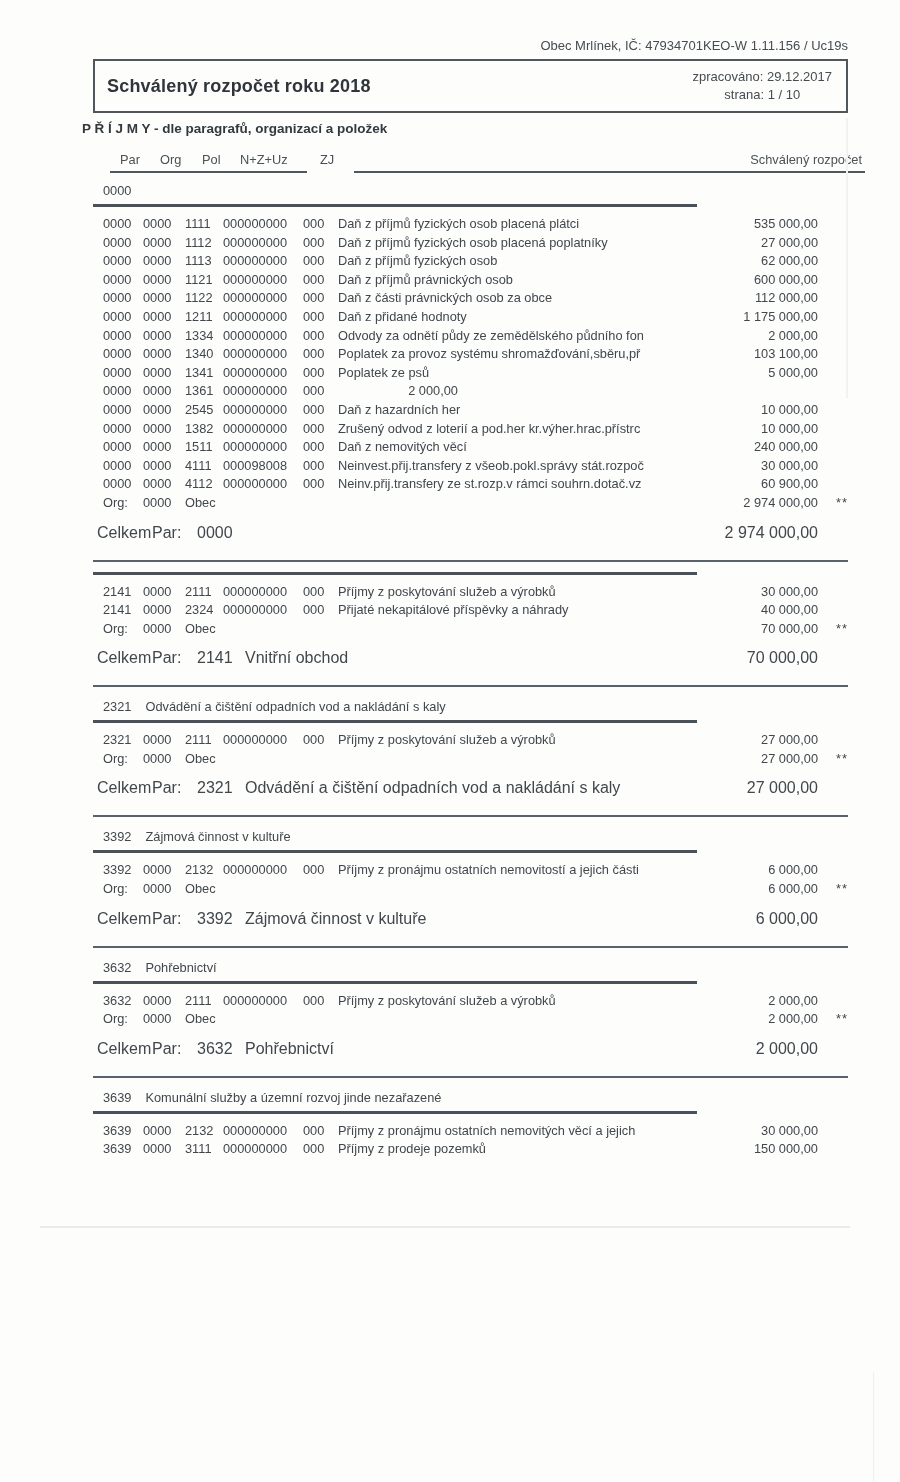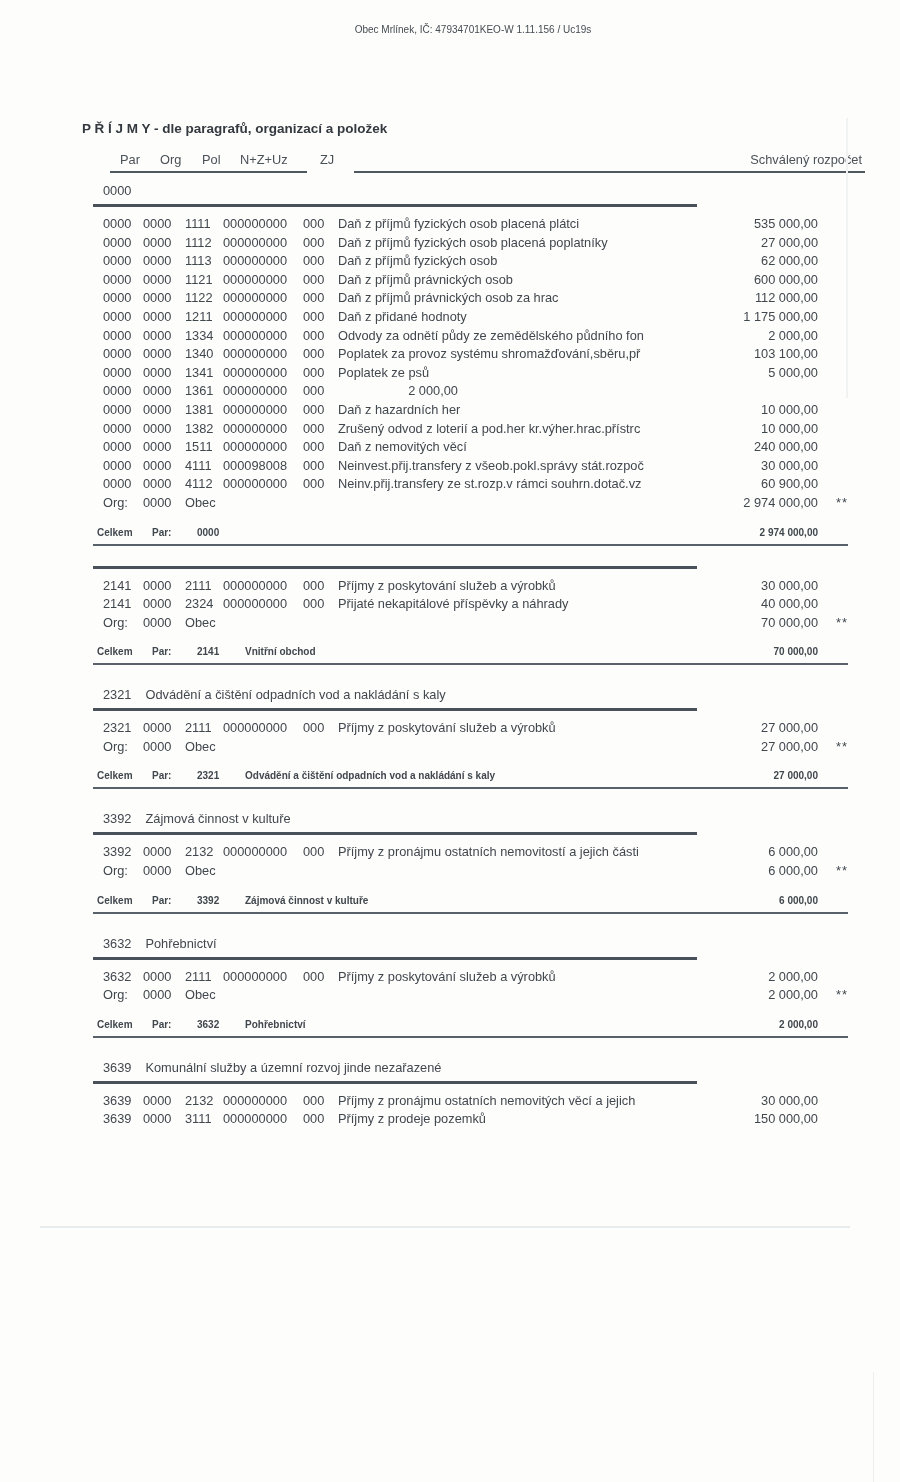--- a/index.html
+++ b/index.html
@@ -1,70 +1,77 @@
 <!DOCTYPE html>
 <html><head>
 <meta charset="utf-8">
 <style>
   html,body{margin:0;padding:0;background:#ffffff;}
   .page{position:relative;width:900px;height:1482px;background:#fdfdfc;overflow:hidden;
         font-family:"Liberation Sans", sans-serif;color:#40474d;}
   
-  .topbar{position:absolute;top:24px;left:93px;width:755px;display:flex;
-          justify-content:center;font-size:10px;color:#454c52;}
+  .topbar{position:absolute;top:38px;left:93px;width:755px;display:flex;
+          justify-content:flex-end;font-size:13px;color:#454c52;}
   .topbar .left{padding-left:5px;}
   
   .titlebox{position:absolute;top:59px;left:93px;width:755px;height:54px;box-sizing:border-box;
             border:2px solid #50575c;display:flex;align-items:center;justify-content:space-between;
             padding:0 10px 0 12px;}
   .box-title{font-size:18px;font-weight:bold;color:#2f353a;letter-spacing:.2px;}
   .box-meta{text-align:center;font-size:13px;line-height:18px;color:#454c52;margin-right:4px;}
   
   .main-heading{position:absolute;top:121px;left:82px;font-size:13.5px;font-weight:bold;color:#33393e;}
   
   .colhead{position:absolute;top:150px;left:110px;width:755px;height:22px;font-size:12.8px;color:#4a5157;}
   .colhead .hrow{display:flex;height:19px;line-height:19px;}
   .h-par{width:50px;padding-left:10px;box-sizing:border-box;}
   .h-org{width:42px;}.h-pol{width:38px;}.h-nzuz{width:80px;}.h-zj{width:35px;}
   .h-amt{flex:1;text-align:right;padding-right:3px;}
   .hline-left{position:absolute;top:21px;left:0;width:197px;height:2px;background:#4f585e;}
   .hline-right{position:absolute;top:21px;left:244px;right:0;height:2px;background:#4f585e;}
   
   .sections{position:absolute;top:181px;left:93px;width:755px;}
-  .section{margin-bottom:20px;}
+  .section{margin-bottom:10px;}
   .sec-label{height:19px;line-height:19px;margin-bottom:4px;padding-left:10px;font-size:12.8px;color:#40474d;}
   .sec-label .num{margin-right:14px;}
   .thick{height:3px;width:604px;background:#49525a;}
   .rows{margin-top:8px;}
   .row{display:flex;height:18.6px;line-height:18.6px;font-size:12.8px;color:#40474d;white-space:nowrap;}
   .c-par{width:50px;padding-left:10px;box-sizing:border-box;}
   .c-org{width:42px;}.c-pol{width:38px;}.c-nzuz{width:80px;}.c-zj{width:35px;}
   .c-desc{flex:1;overflow:hidden;}
   .c-name{flex:1;}
   .c-amt{width:120px;text-align:right;}
   .c-star{width:30px;text-align:right;letter-spacing:1px;}
-  .celkem{margin-top:10px;display:flex;height:19px;line-height:19px;font-size:10px;
-          padding-bottom:2px;border-bottom:2px solid #59626a;white-space:nowrap;font-weight:bold;}
+  .celkem{margin-top:10px;display:flex;height:19px;line-height:19px;font-size:16px;
+          padding-bottom:18px;border-bottom:2px solid #59626a;white-space:nowrap;}
   .ck1{width:59px;padding-left:4px;box-sizing:border-box;}
   .ck2{width:45px;}.ck3{width:48px;}.ck-title{flex:1;}
   
   .faint-line{position:absolute;top:1226px;left:40px;width:810px;height:2px;background:#e9eced;}
   .faint-v1{position:absolute;top:118px;left:846px;width:1.5px;height:280px;background:#f1f3f3;}
   .faint-v2{position:absolute;top:1372px;right:26px;width:1.5px;height:110px;background:#eef0f0;}
 </style>
 </head>
 <body>
 
 <div class="page">
 
   <div class="topbar">
     <span class="left">Obec Mrlínek, IČ: 47934701</span>
     <span>KEO-W 1.11.156 / Uc19s</span>
   </div>
 
+  <div class="titlebox">
+    <span class="box-title">Schválený rozpočet roku 2018</span>
+    <span class="box-meta">
+      <span style="display:block">zpracováno: 29.12.2017</span>
+      <span style="display:block">strana: 1 / 10</span>
+    </span>
+  </div>
 
   <div class="main-heading">P Ř Í J M Y - dle paragrafů, organizací a položek</div>
 
   <div class="colhead">
     <div class="hrow">
       <span class="h-par">Par</span>
       <span class="h-org">Org</span>
       <span class="h-pol">Pol</span>
       <span class="h-nzuz">N+Z+Uz</span>
       <span class="h-zj">ZJ</span>
@@ -118,21 +125,21 @@
             <span class="c-desc">Daň z příjmů právnických osob</span>
             <span class="c-amt">600 000,00</span>
             <span class="c-star"></span>
           </div>
           <div class="row">
             <span class="c-par">0000</span>
             <span class="c-org">0000</span>
             <span class="c-pol">1122</span>
             <span class="c-nzuz">000000000</span>
             <span class="c-zj">000</span>
-            <span class="c-desc">Daň z příjmů právnických osob za hrac</span>
+            <span class="c-desc">Daň z části právnických osob za obce</span>
             <span class="c-amt">112 000,00</span>
             <span class="c-star"></span>
           </div>
           <div class="row">
             <span class="c-par">0000</span>
             <span class="c-org">0000</span>
             <span class="c-pol">1211</span>
             <span class="c-nzuz">000000000</span>
             <span class="c-zj">000</span>
             <span class="c-desc">Daň z přidané hodnoty</span>
@@ -174,21 +181,21 @@
             <span class="c-org">0000</span>
             <span class="c-pol">1361</span>
             <span class="c-nzuz">000000000</span>
             <span class="c-zj">000</span>
             <span class="c-amt">2 000,00</span>
             <span class="c-star"></span>
           </div>
           <div class="row">
             <span class="c-par">0000</span>
             <span class="c-org">0000</span>
-            <span class="c-pol">1381</span>
+            <span class="c-pol">2545</span>
             <span class="c-nzuz">000000000</span>
             <span class="c-zj">000</span>
             <span class="c-desc">Daň z hazardních her</span>
             <span class="c-amt">10 000,00</span>
             <span class="c-star"></span>
           </div>
           <div class="row">
             <span class="c-par">0000</span>
             <span class="c-org">0000</span>
             <span class="c-pol">1382</span>

